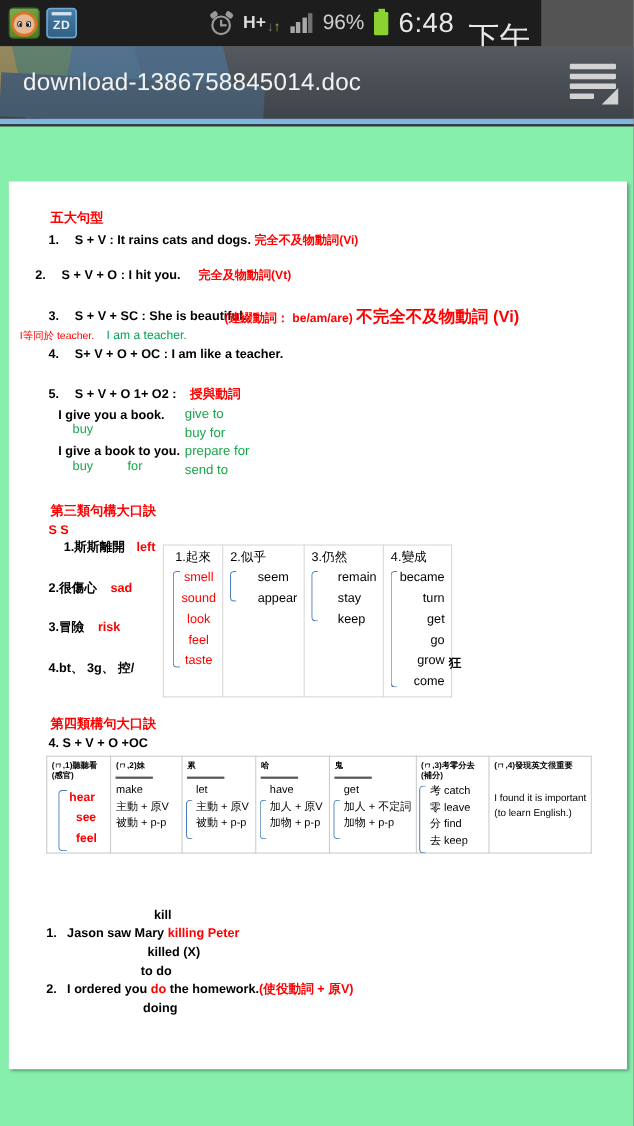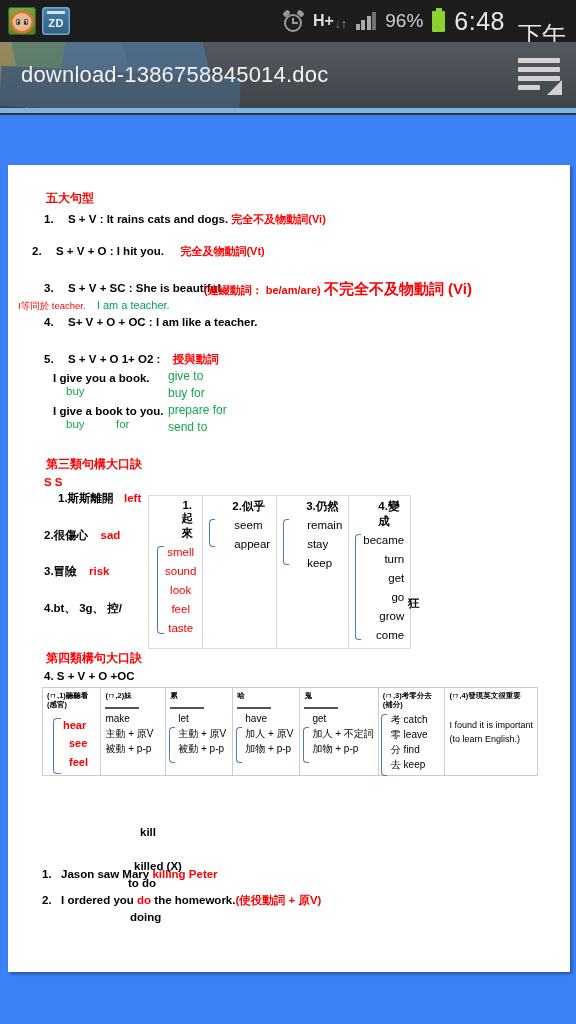--- a/index.html
+++ b/index.html
@@ -6,21 +6,21 @@
   html, body {
     width: 576px; height: 1024px;
     background: #545454;
     font-family: "Liberation Sans", "DejaVu Sans", sans-serif;
     overflow: hidden;
   }
 
   
   .statusbar {
     position: absolute; top: 0; left: 0;
-    width: 576px; height: 42px;
+    width: 492px; height: 42px;
     background: #1d1d1d;
     display: flex; align-items: center;
   }
   .sb-left { display: flex; align-items: center; gap: 6px; padding-left: 8px; }
   .sb-right { margin-left: auto; display: flex; align-items: center; gap: 9px; padding-right: 10px; }
 
   .appicon { width: 28px; height: 28px; border-radius: 4px; position: relative; }
   .appicon-kenny {
     background: linear-gradient(160deg,#7fae54 0%,#5d9433 55%,#497a26 100%);
     box-shadow: inset 0 0 0 1px #3c6020;
@@ -75,21 +75,21 @@
   .signal i { display: block; width: 4px; background: #a8a8a8; }
   .signal i:nth-child(1) { height: 6px; }
   .signal i:nth-child(2) { height: 10px; }
   .signal i:nth-child(3) { height: 14px; }
   .signal i:nth-child(4) { height: 18px; background: #707070; }
 
   .batt-pct { font-size: 19px; color: #cfcfcf; }
   .batt { width: 13px; height: 21px; background: #8cd132; border-radius: 1px; position: relative; }
   .batt:before { content:""; position: absolute; left: 3.5px; top: -3px; width: 6px; height: 3px; background: #8cd132; }
   .clock { font-size: 25px; color: #e8e8e8; letter-spacing: .5px; }
-  .ampm { font-size: 24px; color: #e8e8e8; margin-left: 4px; margin-top: 28px; }
+  .ampm { font-size: 28px; color: #e8e8e8; margin-left: 4px; margin-top: 28px; }
 
   
   .titlebar {
     position: absolute; top: 42px; left: 0;
     width: 576px; height: 66px;
     background: linear-gradient(180deg,#545a60 0%,#3f4449 100%);
     overflow: hidden;
   }
   .tb-deco { position: absolute; left: 0; top: 0; width: 250px; height: 66px; opacity: .55; }
   .tb-deco span { position: absolute; display: block; }
@@ -114,39 +114,39 @@
   .menu-btn i:nth-child(4) { top: 30px; width: 22px; }
   .menu-btn .corner {
     position: absolute; right: 0; bottom: 0;
     width: 0; height: 0; border-left: 15px solid transparent; border-bottom: 15px solid #d2d2d2;
   }
 
   .accentline { position: absolute; top: 108px; left: 0; width: 576px; height: 5px; background: #7eb6e0; }
   .accentline2 { position: absolute; top: 113px; left: 0; width: 576px; height: 2px; background: #2e3338; }
 
   
-  .canvas { position: absolute; top: 115px; left: 0; width: 576px; height: 909px; background: #3b82f6; }
+  .canvas { position: absolute; top: 115px; left: 0; width: 576px; height: 909px; background: #86efac; }
   .page {
     position: absolute; left: 8px; top: 50px; width: 562px; height: 807px;
     background: #ffffff; box-shadow: 2px 2px 3px rgba(0,0,0,.35);
   }
   .doc { position: relative; padding: 28px 0 0 0; font-size: 11.5px; color: #000; }
 
   .red { color: #ff0000; }
   .green { color: #00a651; }
   .grn2 { color: #17a74a; }
   .b { font-weight: bold; }
 
   .h-red { color: #ff0000; font-weight: bold; font-size: 12px; }
   .line { position: absolute; white-space: nowrap; line-height: 1.1; }
 
   
   table.t3 { position: absolute; border-collapse: collapse; font-size: 11.5px; }
   table.t3 td { border: 1px solid #d9d9d9; vertical-align: top; padding: 3px 6px; }
-  table.t3 .hd { font-weight: bold; color: #000; font-size: 11.5px; padding-bottom: 2px; margin-left: 23px; }
+  table.t3 .hd { font-weight: normal; color: #000; font-size: 11.5px; padding-bottom: 2px; }
 
   table.t4 { position: absolute; border-collapse: collapse; font-size: 10px; }
   table.t4 td { border: 1px solid #cccccc; vertical-align: top; padding: 3px 4px; }
   table.t4 .hdr { font-size: 7.5px; font-weight: bold; line-height: 1.25; }
   table.t4 .ul { border-bottom: 2px solid #555; display: inline-block; min-width: 34px; }
   table.t4 .row { white-space: nowrap; line-height: 1.5; font-size: 10px; }
 
   .brace {
     position: absolute; border: 1.3px solid #4a7ebb;
     border-right: none; border-radius: 4px 0 0 4px;
@@ -432,21 +432,21 @@
        <td style="width:82px">
          <div class="hdr b">(ㄇ,4)發現英文很重要</div>
          <div class="row" style="font-size:9px; margin-top:19px;">I found it is important</div>
          <div class="row" style="font-size:9px">(to learn English.)</div>
        </td>
      </tr>
    </tbody>
         </table>
 
    <div class="line b" style="left:132px; top:661px;">kill</div>
-   <div class="line" style="left:34px; top:678px;margin-top:25px;">
+   <div class="line" style="left:34px; top:678px;">
      <span class="b">1.</span>
      <span style="display:inline-block;width:3px"></span>
      <span class="b">Jason saw Mary </span><span class="red b">killing Peter</span>
    </div>
    <div class="line b" style="left:126px; top:695px;">killed (X)</div>
 
    <div class="line b" style="left:120px; top:712px;">to do</div>
    <div class="line" style="left:34px; top:729px;">
      <span class="b">2.</span>
      <span style="display:inline-block;width:3px"></span>

